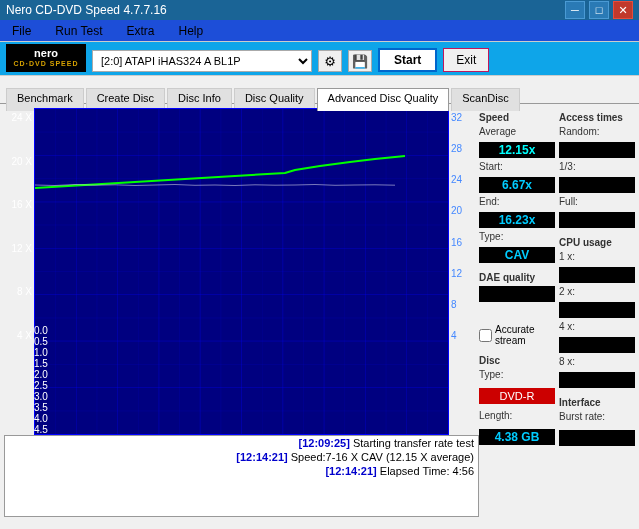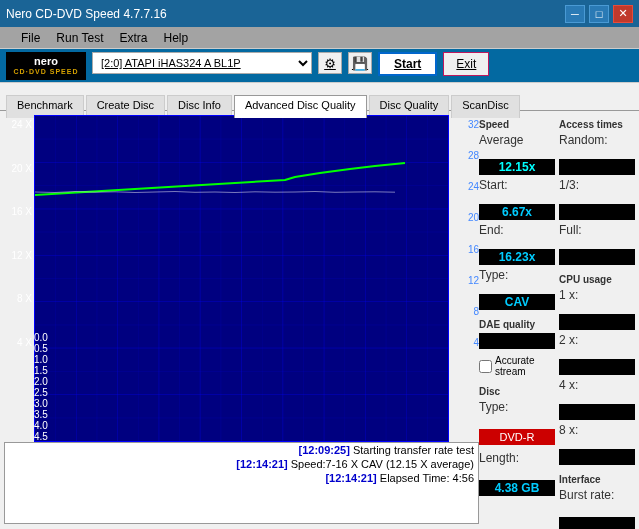--- a/index.html
+++ b/index.html
@@ -13,21 +13,21 @@
     }
 
     
     .titlebar {
       background: #1a6496;
       color: white;
       display: flex;
       align-items: center;
       justify-content: space-between;
       padding: 4px 6px;
-      height: 27px;
+      height: 20px;
     }
     .titlebar-title {
       font-size: 12px;
       font-weight: normal;
     }
     .titlebar-controls {
       display: flex;
       gap: 4px;
     }
     .titlebar-btn {
@@ -39,44 +39,43 @@
       font-size: 11px;
       display: flex;
       align-items: center;
       justify-content: center;
       cursor: pointer;
     }
     .titlebar-btn.close { background: #c0392b; border-color: #e74c3c; }
 
     
     .menubar {
-      background: #a3a3a3;
-      display: flex;
-      gap: 0;
-      padding: 2px 13px;
+      background: #1d4ed8;
+      display: flex;
+      gap: 8px;
+      padding: 2px 4px;
       border-bottom: 1px solid #ccc;
       height: 22px;
       align-items: center;
     }
     .menubar-item {
       padding: 2px 8px;
       font-size: 12px;
       cursor: pointer;
     }
 
     
     .toolbar {
-      background: #0369a1;
-      display: flex;
-      align-items: flex-start;
+      background: #0ea5e9;
+      display: flex;
+      align-items: flex-end;
       padding: 3px 6px;
       gap: 6px;
       border-bottom: 1px solid #ccc;
       height: 34px;
-      text-decoration: underline;
     }
     .nero-logo {
       width: 80px;
       height: 28px;
       background: black;
       display: flex;
       align-items: center;
       justify-content: center;
       color: white;
       font-size: 9px;
@@ -186,23 +185,23 @@
       gap: 3px;
       flex: 1;
     }
 
     .stat-group {
       display: flex;
       flex-direction: column;
     }
 
     .stat-label {
-      font-size: 12px;
+      font-size: 10px;
       color: #333;
-      margin-bottom: 12px;
+      margin-bottom: 5px;
     }
 
     .stat-value {
       background: black;
       color: #00ccff;
       font-size: 12px;
       font-weight: bold;
       padding: 1px 4px;
       text-align: center;
       min-height: 16px;
@@ -257,21 +256,21 @@
       top: 0;
       right: 0;
       width: 30px;
       bottom: 90px;
       display: flex;
       flex-direction: column;
       justify-content: space-between;
       padding: 4px 0;
       color: #4488ff;
       font-size: 10px;
-      align-items: flex-end;
+      align-items: flex-start;
       padding-left: 2px;
     }
 
     .full-chart-area {
       position: absolute;
       top: 0;
       left: 0;
       right: 0;
       bottom: 82px;
     }
@@ -306,22 +305,22 @@
   <div class="toolbar-icon-btn">⚙</div>
   <div class="toolbar-icon-btn">💾</div>
   <button class="start-btn">Start</button>
   <button class="exit-btn">Exit</button>
 </div>
 
 <div class="tabs">
   <div class="tab">Benchmark</div>
   <div class="tab">Create Disc</div>
   <div class="tab">Disc Info</div>
+  <div class="tab">Disc Quality</div>
   <div class="tab active">Advanced Disc Quality</div>
-  <div class="tab">Disc Quality</div>
   <div class="tab">ScanDisc</div>
 </div>
 
 <div class="main-content">
 
   <div style="flex:1; position:relative; margin:4px 0 4px 4px;">
 
     <div class="full-chart-area">
 
       <div class="y-axis-left">
@@ -442,21 +441,21 @@
         </div>
 
         <div class="stat-group">
           <div class="stat-label">Type:</div>
           <div class="stat-value">CAV</div>
         </div>
 
         <div class="section-title" style="margin-top:6px;">DAE quality</div>
         <div class="stat-value" style="height:16px;"></div>
 
-        <div class="checkbox-row" style="margin-top:3px;">
+        <div class="checkbox-row" style="margin-top:19px;">
           <input type="checkbox" style="">
           <span>Accurate stream</span>
         </div>
 
         <div class="section-title" style="margin-top:6px;">Disc</div>
         <div class="stat-label">Type:</div>
         <div class="disc-type-badge">DVD-R</div>
         <div class="stat-label" style="margin-top:3px;">Length:</div>
         <div class="stat-value">4.38 GB</div>
       </div>

